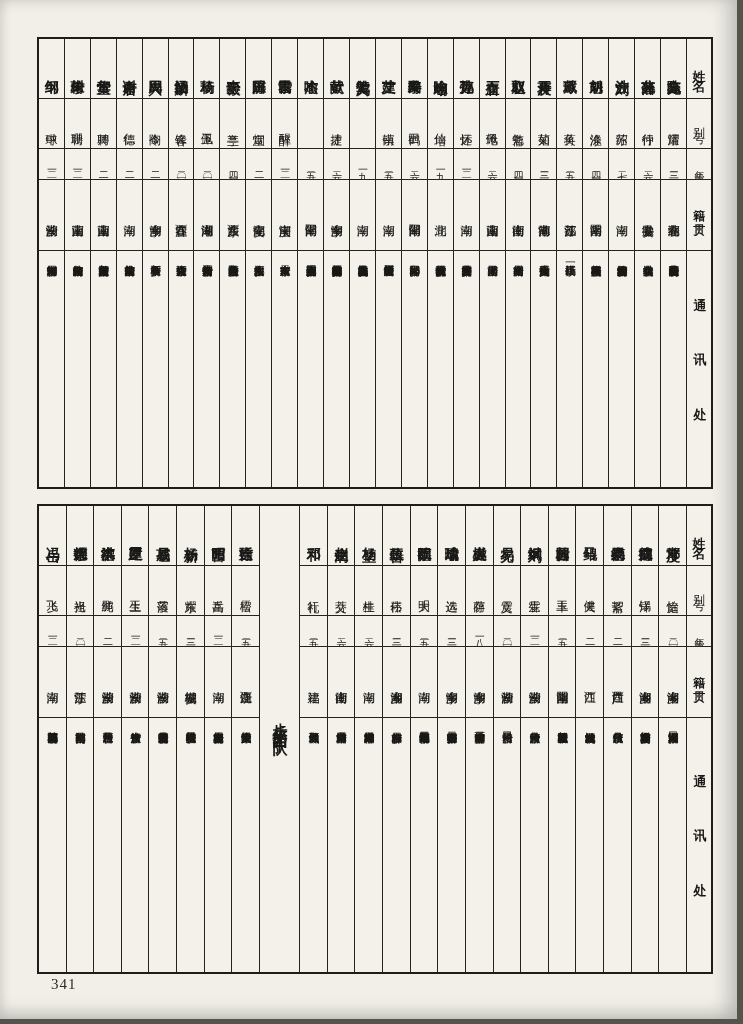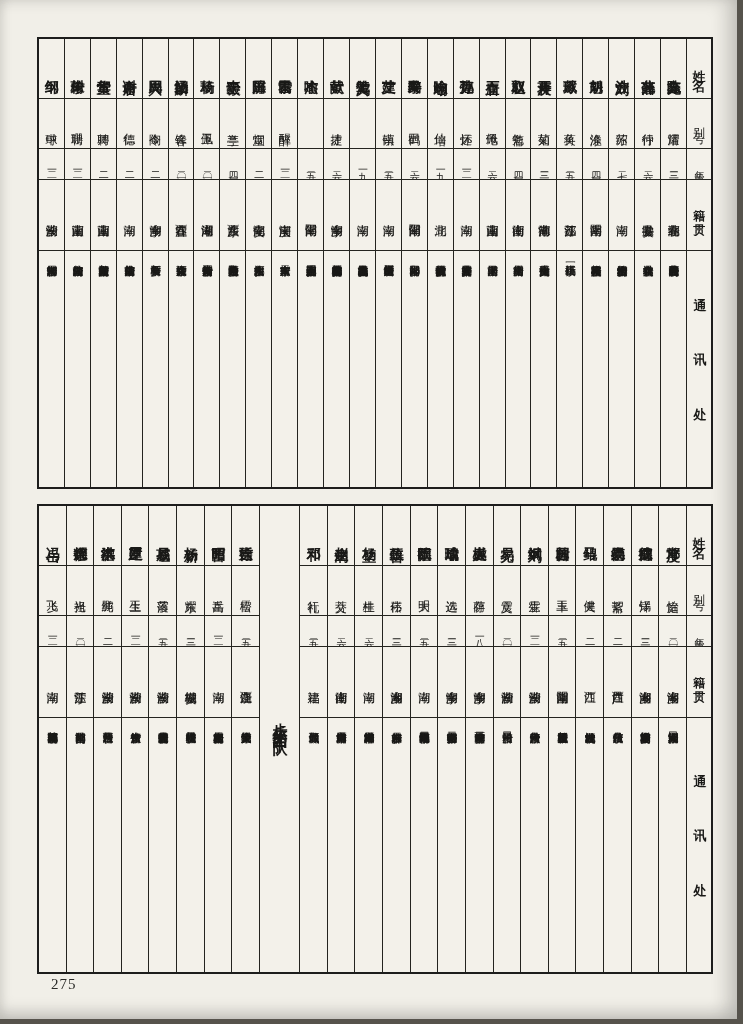--- a/index.html
+++ b/index.html
@@ -393,14 +393,14 @@
         </div>
         <div class="col">
           <div class="cell c-name">冯岳</div>
           <div class="cell c-alias">步飞</div>
           <div class="cell c-age">二一</div>
           <div class="cell c-native">湖南</div>
           <div class="cell c-addr">黔阳乾溪驿邮务信柜李朝喜转冯伯亨</div>
         </div>
       </div>
   </div>
-  <div class="page-number">275</div>
+  <div class="page-number">341</div>
 </div>
 
 </body></html>

